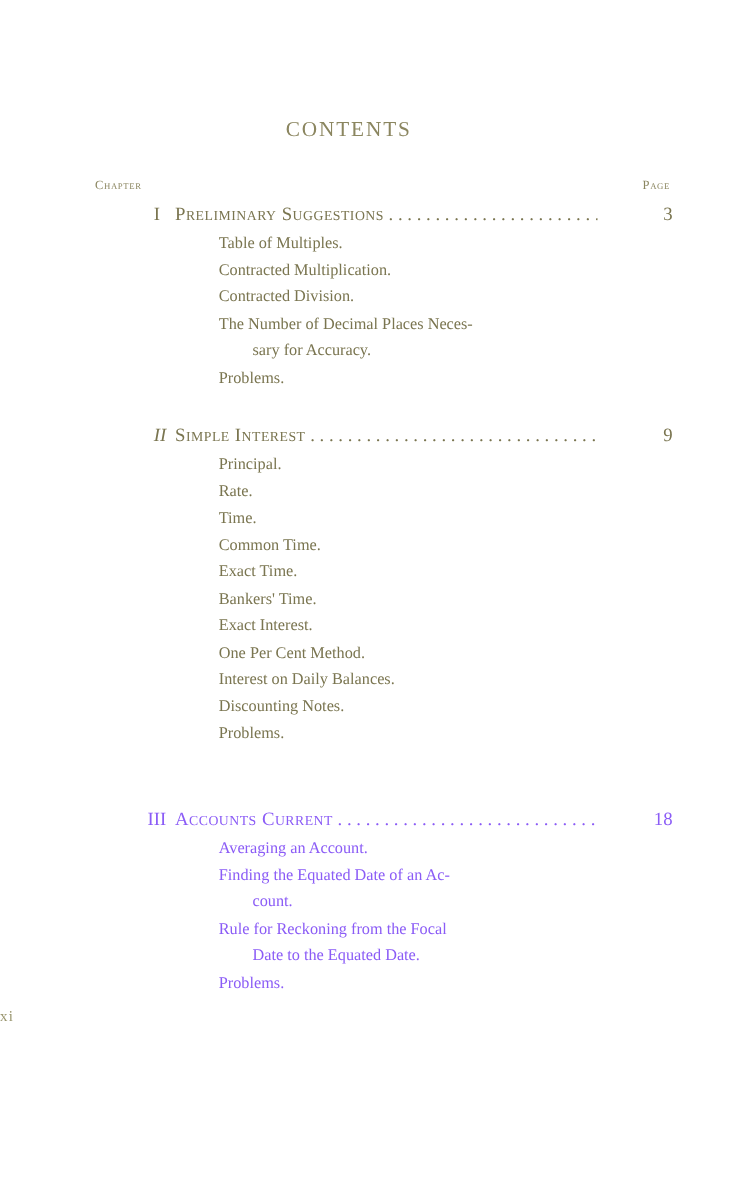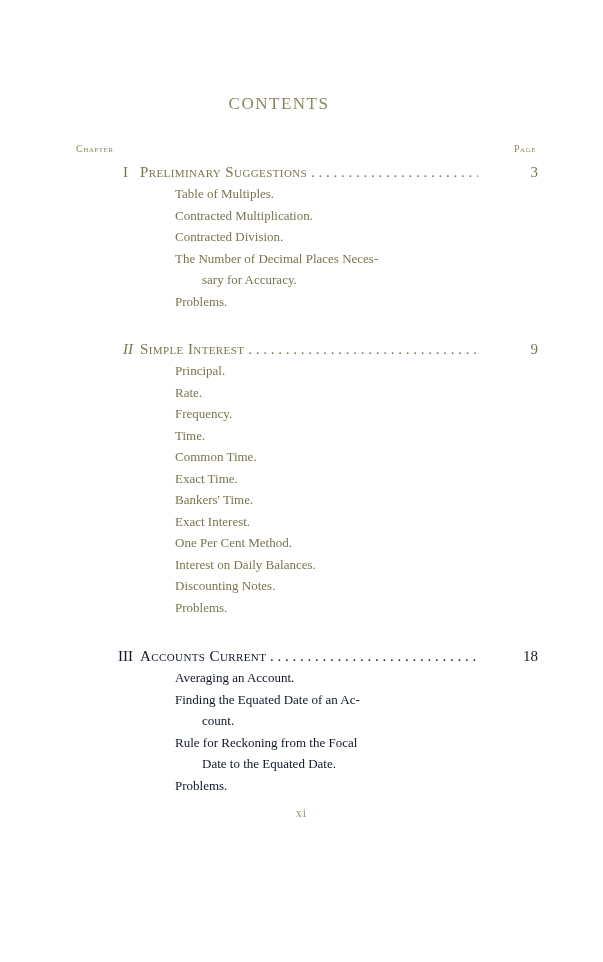--- a/index.html
+++ b/index.html
@@ -84,26 +84,26 @@
     }
     .topic .cont {
       display: block;
       padding-left: 27px;
     }
     .footer-num {
       position: absolute;
       top: 806px;
       left: 0;
       width: 603px;
-      text-align: center;
+      text-align: left;
       font-size: 12px;
       color: #9a966f;
       letter-spacing: 1px;
     }
-    .dark { color: #0f172a; }
+    .dark { color: #8b5cf6; }
   </style>
 </head>
 <body>
 
 <div class="page-title">CONTENTS</div>
 
 <div class="col-header col-chapter">Chapter</div>
 <div class="col-header col-page">Page</div>
 
 <div class="chapter" style="top:161px;">
@@ -123,21 +123,20 @@
 
 <div class="chapter" style="top:338px;">
   <div class="chapter-line">
     <span class="chapter-num" style="left:103px;font-style:italic;">II</span>
     <span class="chapter-title">Simple Interest</span>
     <span class="chapter-page">9</span>
   </div>
   <ul class="topics">
     <li class="topic"><span>Principal.</span></li>
     <li class="topic"><span>Rate.</span></li>
-    <li class="topic"><span>Frequency.</span></li>
     <li class="topic"><span>Time.</span></li>
     <li class="topic"><span>Common Time.</span></li>
     <li class="topic"><span>Exact Time.</span></li>
     <li class="topic"><span>Bankers' Time.</span></li>
     <li class="topic"><span>Exact Interest.</span></li>
     <li class="topic"><span>One Per Cent Method.</span></li>
     <li class="topic"><span>Interest on Daily Balances.</span></li>
     <li class="topic"><span>Discounting Notes.</span></li>
     <li class="topic"><span>Problems.</span></li>
   </ul>

